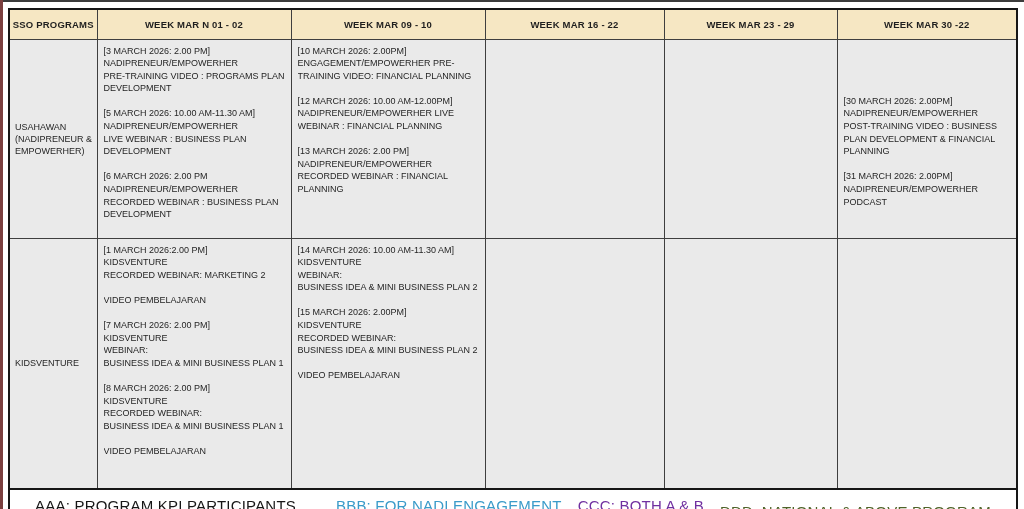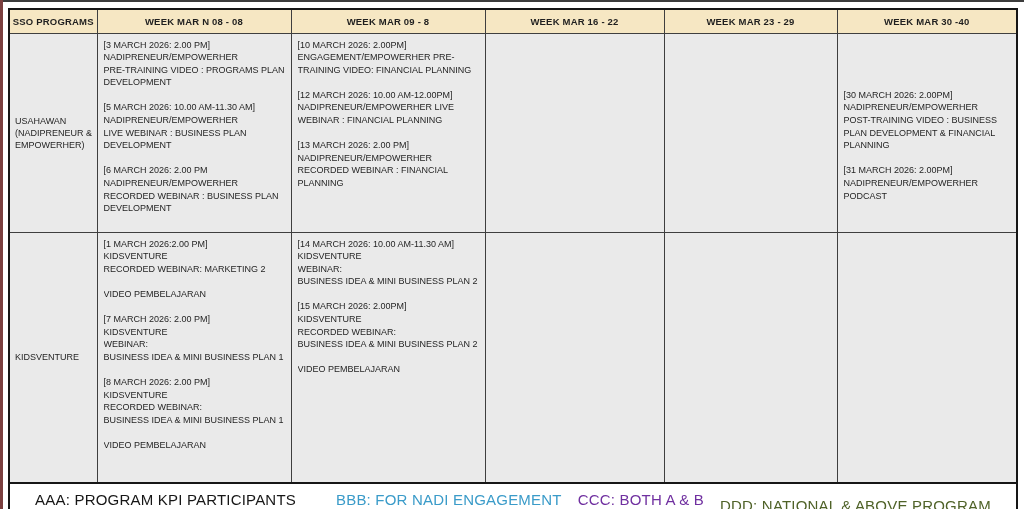--- a/index.html
+++ b/index.html
@@ -20,21 +20,21 @@
   table.schedule {
     position: absolute; left: 8px; top: 8px;
     width: 1008px; height: 495px;
     border-collapse: collapse;
     table-layout: fixed;
   }
   table.schedule { border: 2px solid #161616; border-bottom-width: 3px; }
   th, td { border: 1px solid #3f3f3f; }
   th {
     background: #f6e7c3;
-    height: 24px;
+    height: 30px;
     font-size: 9.5px;
     font-weight: bold;
     color: #1f1f1f;
     vertical-align: middle;
     letter-spacing: .2px;
   }
   td.program-cell {
     background: #eaeaea;
     vertical-align: middle;
     padding: 2px 2px 2px 5px;
@@ -80,25 +80,25 @@
       <col style="width: 88px;">
       <col style="width: 194px;">
       <col style="width: 194px;">
       <col style="width: 179px;">
       <col style="width: 173px;">
       <col style="width: 180px;">
     </colgroup>
   <thead>
     <tr id="header-row">
         <th>SSO PROGRAMS</th>
-        <th>WEEK MAR N 08 - 08</th>
-        <th>WEEK MAR  09 - 8</th>
+        <th>WEEK MAR N 01 - 02</th>
+        <th>WEEK MAR  09 - 10</th>
         <th>WEEK MAR 16 - 22</th>
         <th>WEEK MAR  23 - 29</th>
-        <th>WEEK MAR 30 -40</th>
+        <th>WEEK MAR 30 -22</th>
       </tr>
   </thead>
   <tbody id="table-body">
       <tr class="row-usahawan">
         <td class="program-cell">
           <div class="line">USAHAWAN</div>
           <div class="line">(NADIPRENEUR &amp;</div>
           <div class="line">EMPOWERHER)</div>
         </td>
         <td class="content-cell">

